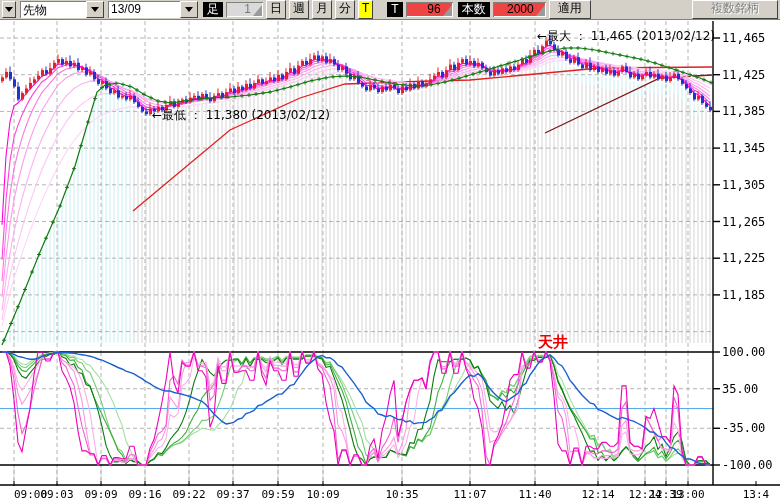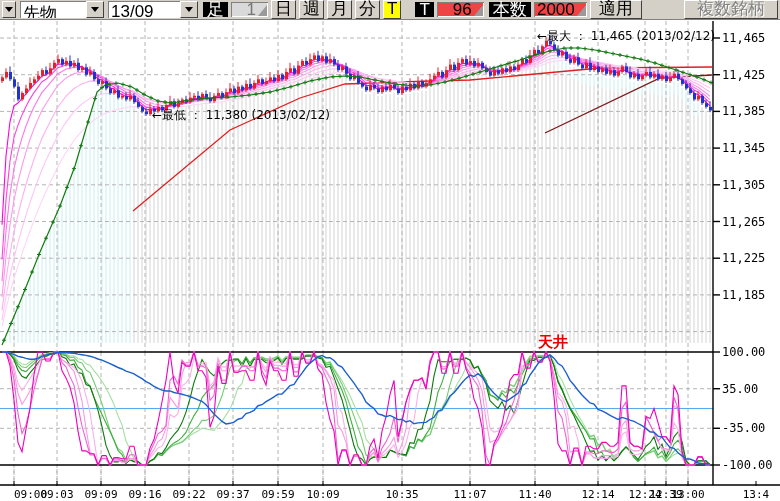--- a/index.html
+++ b/index.html
@@ -1,39 +1,39 @@
 <!DOCTYPE html>
 <html><head>
 <meta charset="utf-8">
 <style>
   html,body{margin:0;padding:0;background:#fff;}
   #app{position:relative;width:780px;height:501px;overflow:hidden;background:#fff;
        font-family:"Liberation Sans","DejaVu Sans",sans-serif;}
   
   #toolbar{position:absolute;left:0;top:0;width:780px;height:20px;background:#d4d0c8;
            border-bottom:1px solid #808080;box-sizing:border-box;display:flex;align-items:center;gap:2px;
-           font-size:17px;white-space:nowrap;}
+           font-size:12px;white-space:nowrap;}
   .combo{display:flex;align-items:stretch;height:17px;background:#fff;
          box-shadow:inset 1px 1px 0 #808080, inset -1px -1px 0 #fff;margin-left:2px;}
   .combo .val{padding:1px 3px 0 3px;color:#000;overflow:hidden;}
   .combo .drop{width:16px;background:#d4d0c8;border:1px solid;border-color:#fff #404040 #404040 #fff;
                display:flex;align-items:center;justify-content:center;}
   .combo .drop .tri{width:0;height:0;border-left:4px solid transparent;border-right:4px solid transparent;
                     border-top:5px solid #000;}
   .blacklab{background:#000;color:#fff;height:15px;line-height:15px;padding:0 4px;margin-left:3px;}
   .spin{position:relative;height:15px;line-height:15px;background:#ef4444;color:#000;
         box-shadow:inset 1px 1px 0 #808080, inset -1px -1px 0 #fff;
         padding:0 12px 0 3px;text-align:right;margin-left:1px;}
   .spin.dim{background:#d9d9d9;color:#777;}
   .spin .grip{position:absolute;right:1px;bottom:1px;width:0;height:0;
               border-left:9px solid transparent;border-bottom:11px solid #9a9a9a;}
   .btn{height:17px;line-height:15px;padding:0 3px;background:#d4d0c8;color:#000;
        border:1px solid;border-color:#fff #404040 #404040 #fff;margin-left:1px;}
   .btn.yellow{background:#ffff00;}
-  .btn.disabled{color:#848484;text-shadow:1px 1px 0 #ffffff;margin-left:auto;margin-right:2px;padding:0 12px;}
+  .btn.disabled{color:#848484;text-shadow:1px 1px 0 #ffffff;margin-left:auto;margin-right:2px;padding:0 18px;}
   
   #chartsvg{position:absolute;left:0;top:20px;}
 </style>
 </head>
 <body>
 <div id="app">
 
   <div id="toolbar">
     <div class="combo" style="width:14px">
       <span class="drop">

